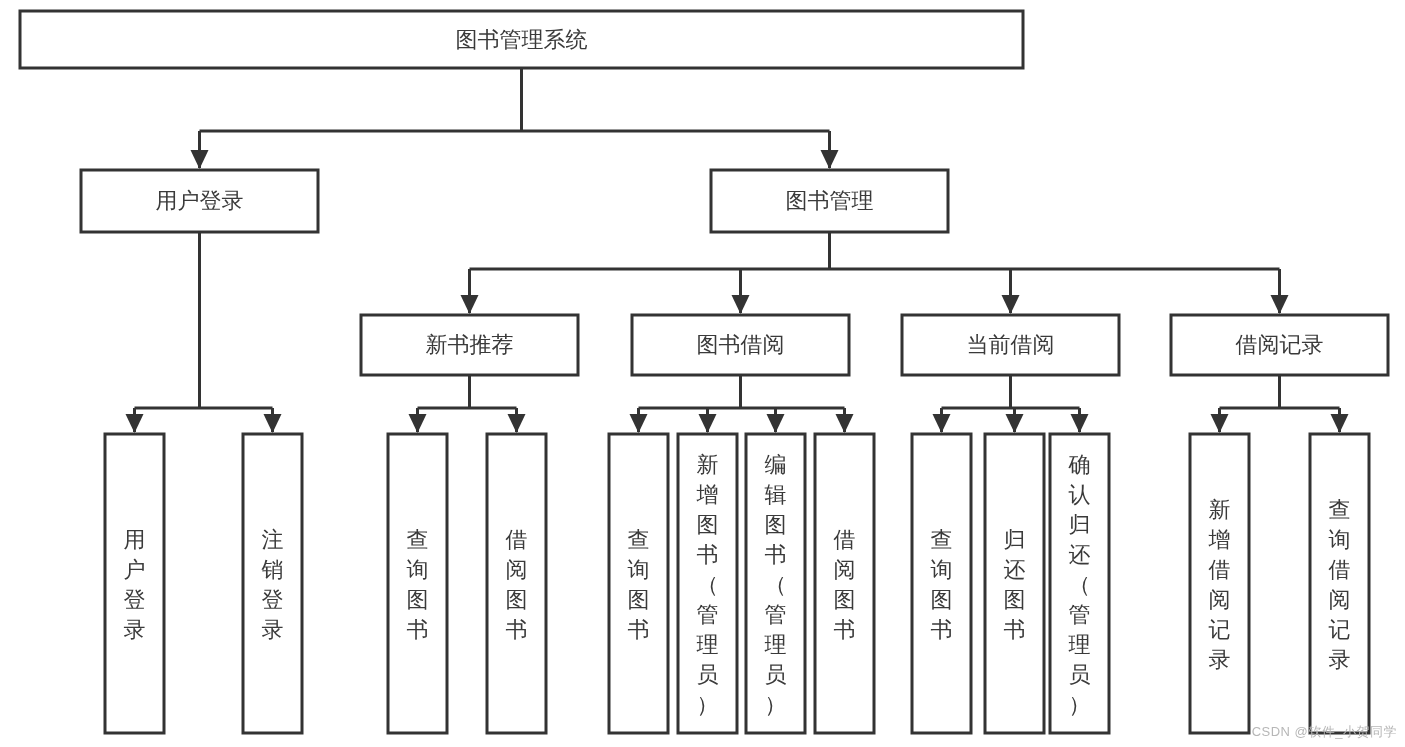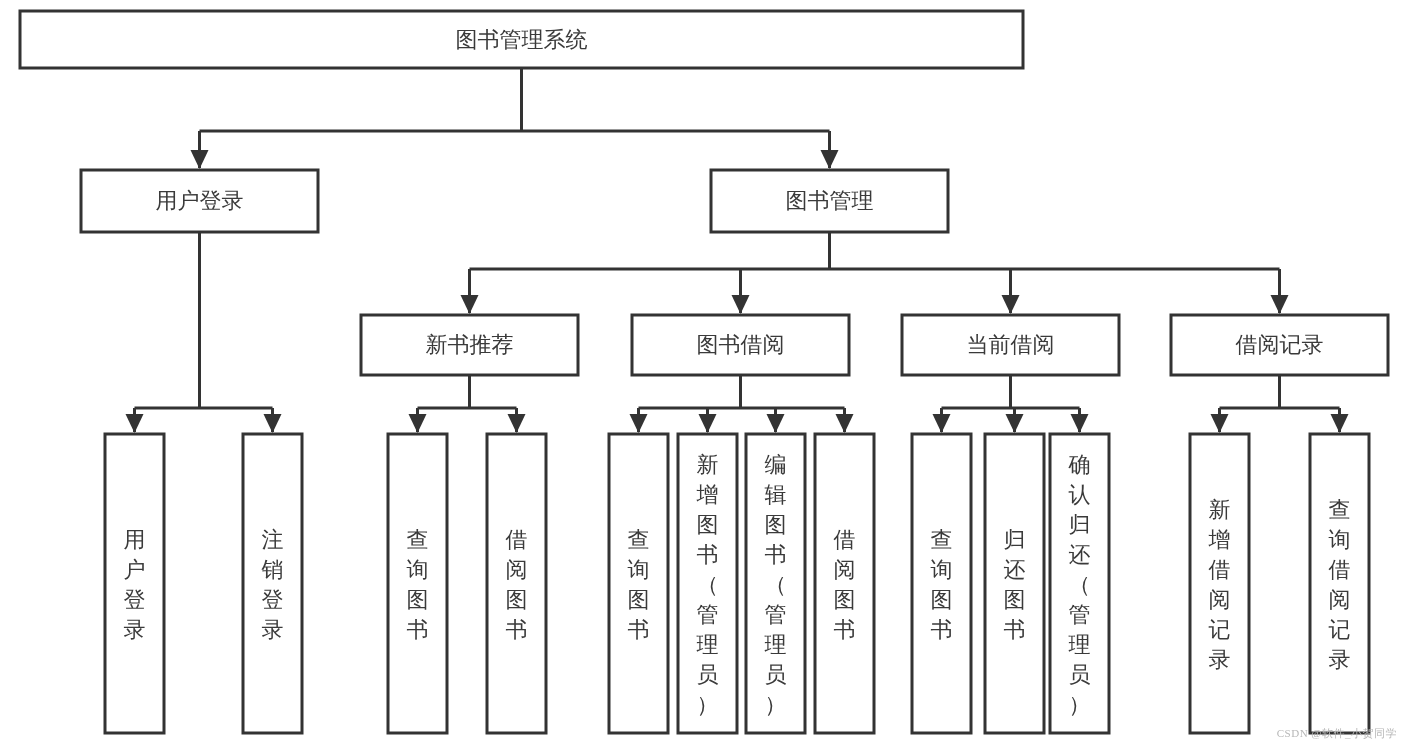--- a/index.html
+++ b/index.html
@@ -52,22 +52,22 @@
   .node-label-vert {
     fill: #3a3a3a;
     font-family: "DejaVu Sans", "Liberation Sans", sans-serif;
     font-size: 22px;
     text-anchor: middle;
   }
   .watermark-text {
     position: absolute;
     right: 8px;
     bottom: 6px;
-    font-family: Liberation Serif, serif;
-    font-size: 11px;
+    font-family: Liberation Sans, sans-serif;
+    font-size: 13px;
     color: #b7b7b7;
     letter-spacing: 0.5px;
     white-space: nowrap;
     user-select: none;
   }
 </style>
 </head>
 <body>
 
 <div id="diagram-root">

